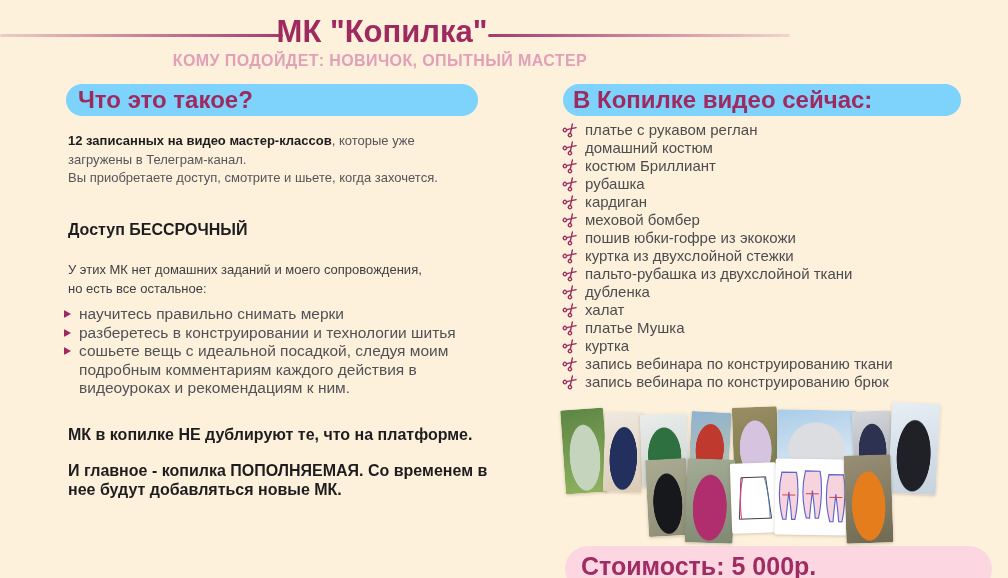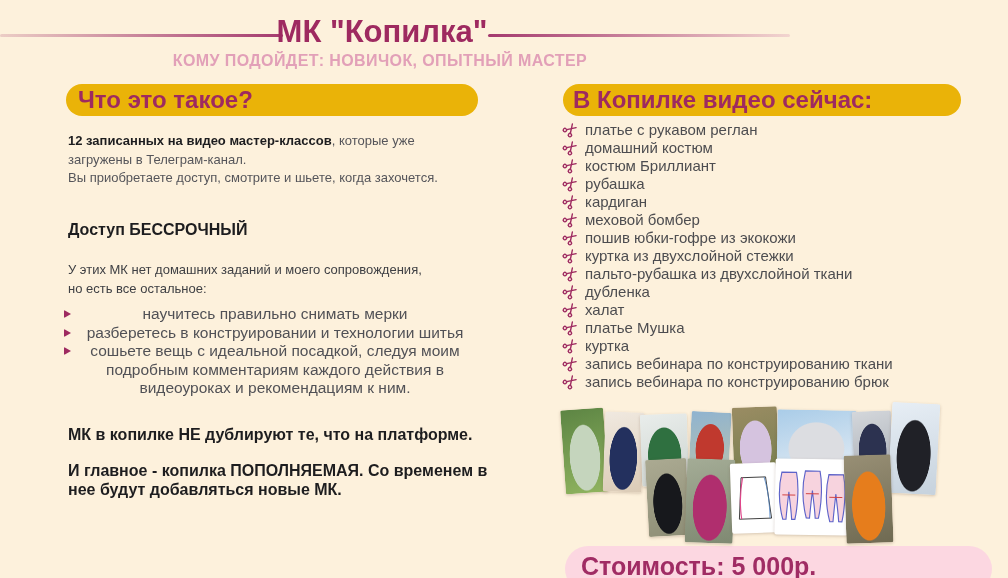--- a/index.html
+++ b/index.html
@@ -17,39 +17,39 @@
   }
   .title-line { position:absolute; top:34px; height:3px; border-radius:2px; }
   .title-line.left  { left:0;  width:283px; background:linear-gradient(90deg, rgba(158,42,96,.18), #a43a6e); }
   .title-line.right { left:488px; width:302px; background:linear-gradient(90deg, #a43a6e, rgba(222,160,184,.35)); }
   .subtitle {
     position:absolute; left:380px; top:52px; transform:translateX(-50%);
     font-size:16px; font-weight:700; letter-spacing:.4px; color:#e2a0b8; white-space:nowrap;
   }
   
   .pill {
-    position:absolute; background:#eab308; border-radius:17px;
+    position:absolute; background:#7dd3fc; border-radius:17px;
     color:#9e2a60; font-weight:700; font-size:24px; line-height:32px; height:32px;
   }
   .pill.left-head  { left:66px;  top:84px; width:412px; padding-left:12px; }
   .pill.right-head { left:563px; top:84px; width:398px; padding-left:10px; }
   
   .lp { position:absolute; left:68px; color:#55555a; font-size:13px; line-height:18.5px; white-space:pre-line; }
   .intro { top:132px; width:398px; }
   .intro .lead { font-weight:700; color:#1d1d1f; }
   .access { top:221px; font-weight:700; color:#1d1d1f; font-size:16px; }
   .note { top:261px; width:370px; color:#3f4044; }
   .bullets { position:absolute; left:64px; top:305px; width:412px; list-style:none; }
   .bullets li { display:flex; font-size:15.5px; line-height:18.5px; color:#515156; }
   .bullets li .tri {
     flex:0 0 auto; width:0; height:0; margin:5px 8px 0 0;
     border-left:7px solid #9e2a60; border-top:4.5px solid transparent; border-bottom:4.5px solid transparent;
     border-radius:1px;
   }
-  .bullets li .btxt { width:392px;text-align:center; }
+  .bullets li .btxt { width:392px; }
   .bold-par { position:absolute; left:68px; font-weight:700; color:#1d1d1f; font-size:16px; line-height:19px; width:448px; }
   .bold1 { top:425px; }
   .bold2 { top:461px; }
   
   .klist { position:absolute; left:563px; top:120px; list-style:none; }
   .klist li { display:flex; align-items:center; height:18px; }
   .klist li svg { flex:0 0 auto; width:15px; height:15px; margin-right:7px; transform:rotate(-45deg); }
   .klist li .ktxt { font-size:15px; color:#4d4d50; white-space:nowrap; }
   
   .collage { position:absolute; left:0; top:0; width:1008px; height:578px; pointer-events:none; }

